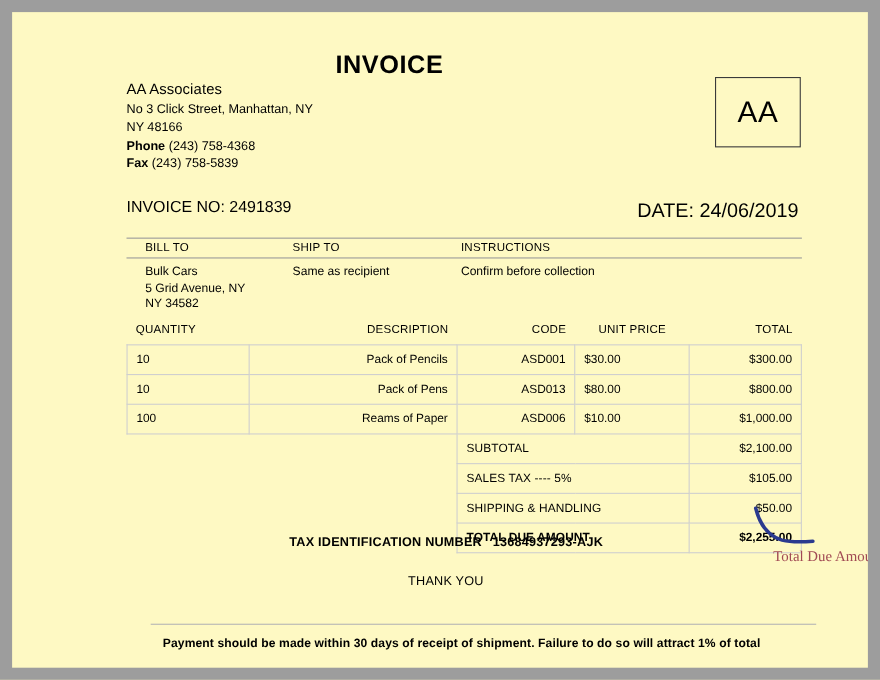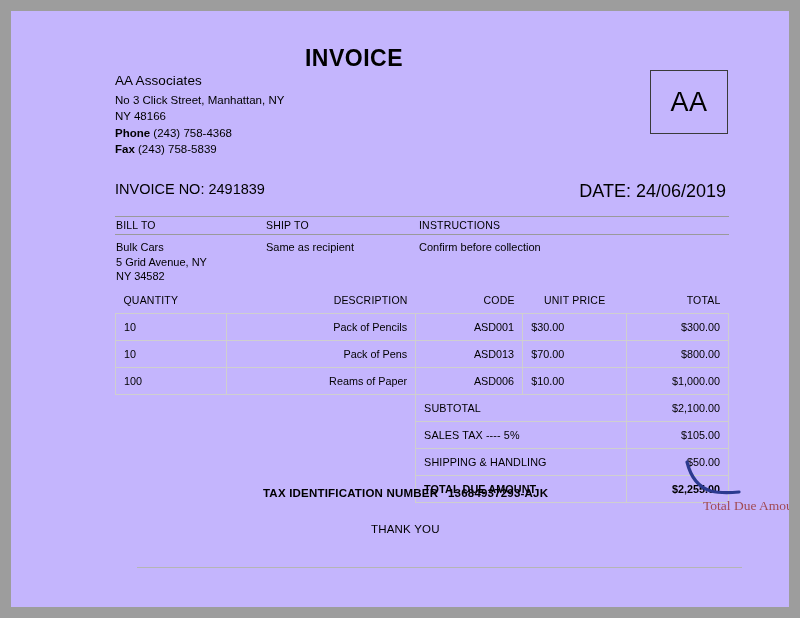--- a/index.html
+++ b/index.html
@@ -12,21 +12,21 @@
     background: #9d9d9d;
     font-family: "Liberation Sans", sans-serif;
     overflow: hidden;
   }
   #page {
     position: absolute;
     left: 11px;
     top: 11px;
     width: 778px;
     height: 596px;
-    background: #c4b5fd;
+    background: #fef9c3;
     overflow: hidden;
   }
   .abs { position: absolute; }
 
   
   #invoice-title {
     left: 0; right: 0; top: 34px;
     text-align: center;
     font-size: 23px;
     font-weight: bold;
@@ -96,21 +96,21 @@
   #parties .body-row {
     position: relative;
     height: 52px;
   }
   #parties .cell {
     position: absolute; top: 5px;
     font-size: 11px;
     line-height: 14.5px;
     color: #000;
   }
-  .col-a { left: 1px; }
+  .col-a { left: 17px; }
   .col-b { left: 151px; }
   .col-c { left: 304px; }
 
   
   #items {
     left: 104px; top: 283px;
     width: 614px;
     border-collapse: collapse;
     font-size: 10.8px;
     color: #000;
@@ -241,21 +241,21 @@
         <td class="c-qty">10</td>
         <td class="c-desc">Pack of Pencils</td>
         <td class="c-code">ASD001</td>
         <td class="c-price">$30.00</td>
         <td class="c-total">$300.00</td>
       </tr>
       <tr>
         <td class="c-qty">10</td>
         <td class="c-desc">Pack of Pens</td>
         <td class="c-code">ASD013</td>
-        <td class="c-price">$70.00</td>
+        <td class="c-price">$80.00</td>
         <td class="c-total">$800.00</td>
       </tr>
       <tr>
         <td class="c-qty">100</td>
         <td class="c-desc">Reams of Paper</td>
         <td class="c-code">ASD006</td>
         <td class="c-price">$10.00</td>
         <td class="c-total">$1,000.00</td>
       </tr>
 
@@ -294,14 +294,15 @@
   <div class="abs" id="thank-you">THANK YOU</div>
 
   <div class="abs" id="annotation">
     <svg width="110" height="42" viewBox="0 0 110 42">
       <path d="M 6 2 C 9 14, 16 27, 30 31 C 38 33, 46 33, 58 32" fill="none" stroke="#2b3a8f" stroke-width="3.2" stroke-linecap="round"></path>
     </svg>
     <span class="ann-label">Total Due Amount</span>
   </div>
 
   <div class="abs" id="footer-rule"></div>
+  <div class="abs" id="footer-note">Payment should be made within 30 days of receipt of shipment. Failure to do so will attract 1% of total</div>
 
 </div>
 
 </body></html>

